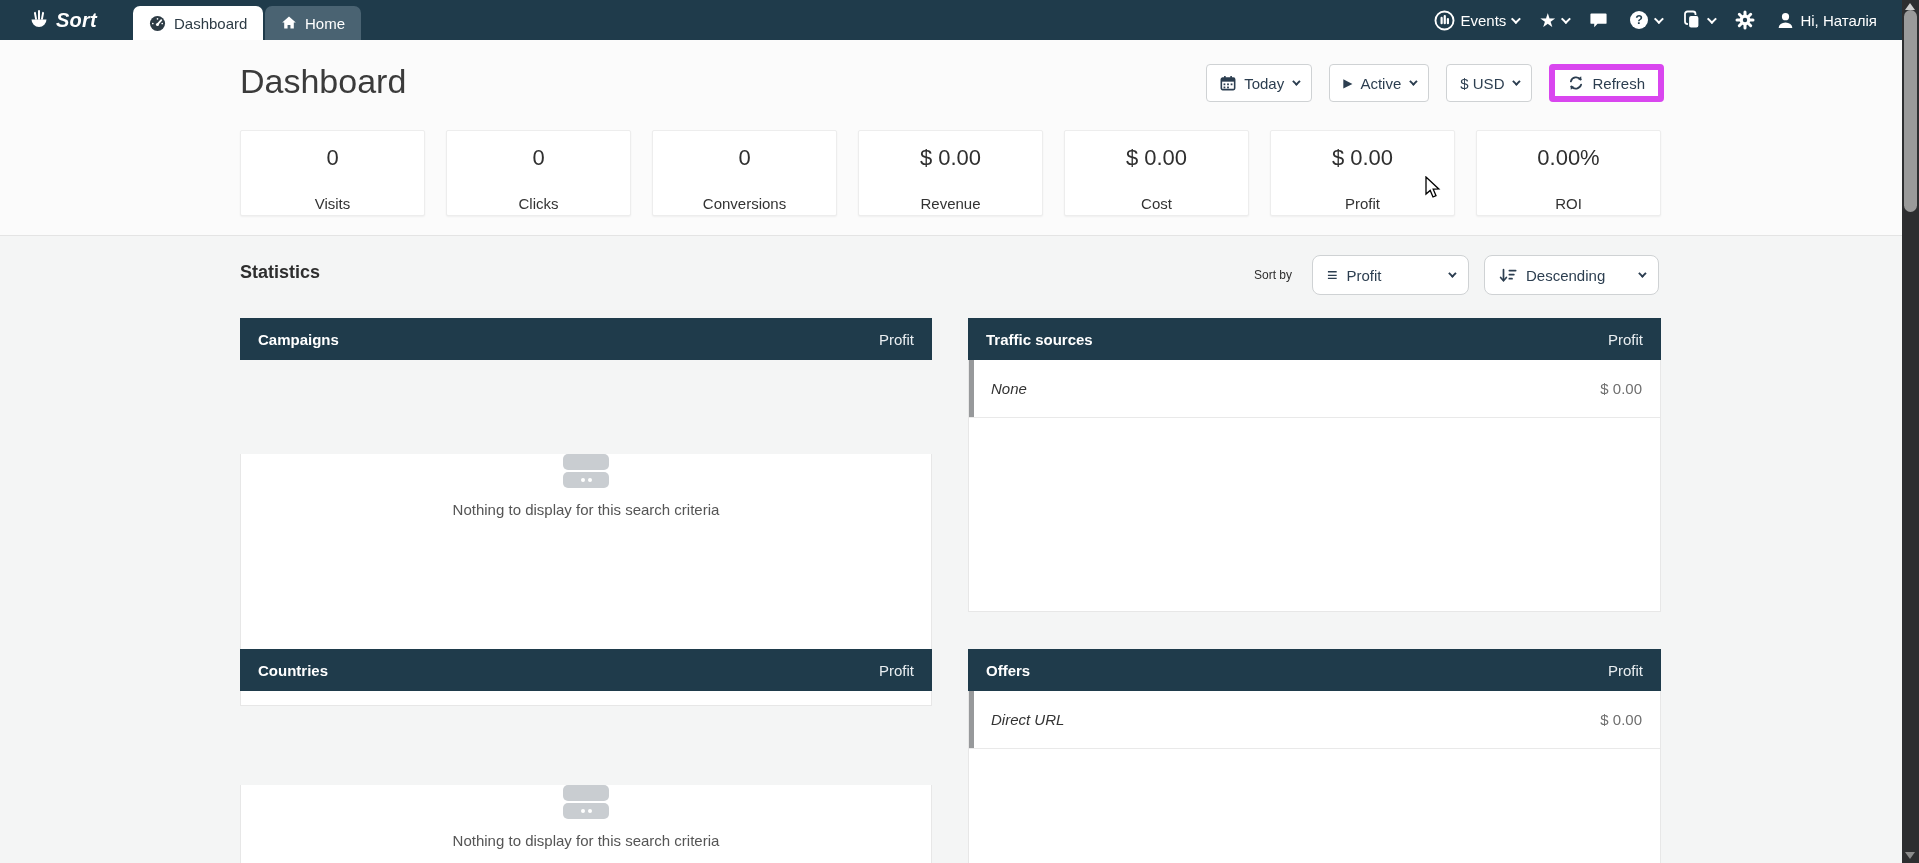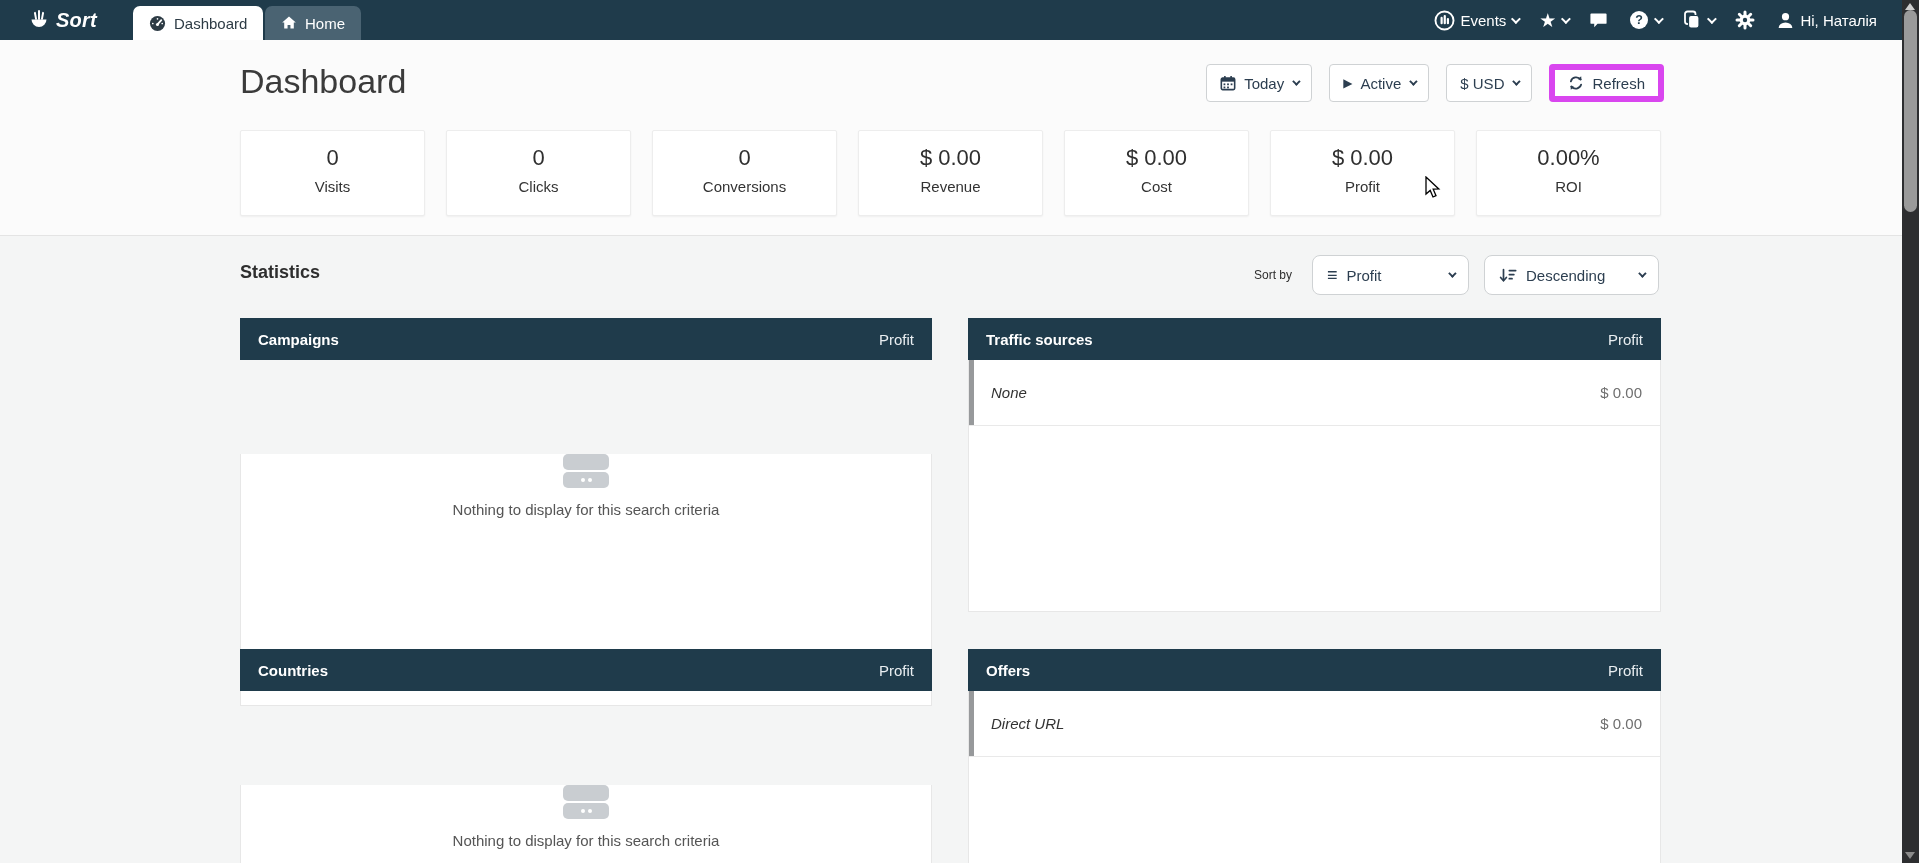--- a/index.html
+++ b/index.html
@@ -23,21 +23,21 @@
   .toolbar { position:absolute; right:255px; top:64px; display:flex; gap:17px; }
   .tbtn { height:38px; display:flex; align-items:center; gap:8px; padding:8px 13px; background:#fff; border:1px solid #cfd2d4; border-radius:4px; font-size:15px; color:#2c3e50; cursor:pointer; }
   .tbtn .chev { border-color:#2c3e50; width:6px; height:6px; }
   .tbtn-refresh { border:6px solid #d946ef; }
   .play-glyph { font-size:12px; line-height:1; }
 
   
   .cards { position:absolute; left:240px; top:130px; display:flex; gap:21px; }
   .card { width:185px; height:86px; background:#fff; border:1px solid #ededed; border-radius:2px; box-shadow:0 1px 2px rgba(0,0,0,.05); text-align:center; }
   .card-value { margin-top:14px; font-size:22px; color:#2f2f2f; }
-  .card-label { margin-top:7px; font-size:15px; color:#333; }
+  .card-label { margin-top:24px; font-size:15px; color:#333; }
 
   
   .stats-heading { position:absolute; left:240px; top:262px; font-size:18px; font-weight:700; color:#2e2e2e; }
   .sort-controls { position:absolute; right:260px; top:255px; display:flex; align-items:center; gap:15px; }
   .sort-label { font-size:12px; font-weight:400; color:#2e2e2e; margin-right:5px; }
   .dropdown { height:40px; background:#fff; border:1px solid #cfd2d4; border-radius:8px; display:flex; align-items:center; padding:0 14px; gap:9px; font-size:15px; color:#2c3e50; cursor:pointer; }
   .dd-profit { width:157px; }
   .dd-desc { width:175px; }
   .dropdown .chev { border-color:#2c3e50; margin-left:auto; width:6px; height:6px; }
   .hamburger-glyph { font-size:18px; line-height:1; }
@@ -52,21 +52,21 @@
   .panel-title { font-size:15px; font-weight:700; }
   .panel-metric { font-size:15px; color:#e9eef1; }
   .panel-body { height:252px; background:#fff; border:1px solid #e7e7e7; border-top:none; position:relative; }
   .empty-state { text-align:center; }
   .empty-icon { width:46px; margin:94px auto 0; }
   .empty-icon .bar { width:46px; height:16px; background:#c9cdd1; border-radius:5px; position:relative; }
   .empty-icon .bar + .bar { margin-top:2px; }
   .empty-icon .dot { position:absolute; top:6px; width:4px; height:4px; border-radius:50%; background:#fff; }
   .empty-icon .d1 { left:18px; } .empty-icon .d2 { left:25px; }
   .empty-text { margin-top:13px; font-size:15px; color:#555; }
-  .data-row { height:66px; display:flex; align-items:center; justify-content:space-between; padding:0 18px 0 22px; border-bottom:1px solid #e9e9e9; position:relative; }
+  .data-row { height:58px; display:flex; align-items:center; justify-content:space-between; padding:0 18px 0 22px; border-bottom:1px solid #e9e9e9; position:relative; }
   .data-row::before { content:""; position:absolute; left:0; top:0; width:5px; height:100%; background:#97999b; }
   .row-name { font-size:15px; font-style:italic; color:#333; }
   .row-value { font-size:15px; color:#6f6f6f; }
 
   
   .scrollbar { position:absolute; right:0; top:0; width:17px; height:863px; background:#2d2e30; }
   .sb-thumb { position:absolute; left:2px; top:10px; width:13px; height:202px; background:#9a9a9a; border-radius:7px; }
   .sb-arrow { position:absolute; left:3px; width:0; height:0; border-left:5.5px solid transparent; border-right:5.5px solid transparent; }
   .sb-up { top:3px; border-bottom:7px solid #cfcfcf; }
   .sb-down { bottom:4px; border-top:7px solid #8b8b8b; }

